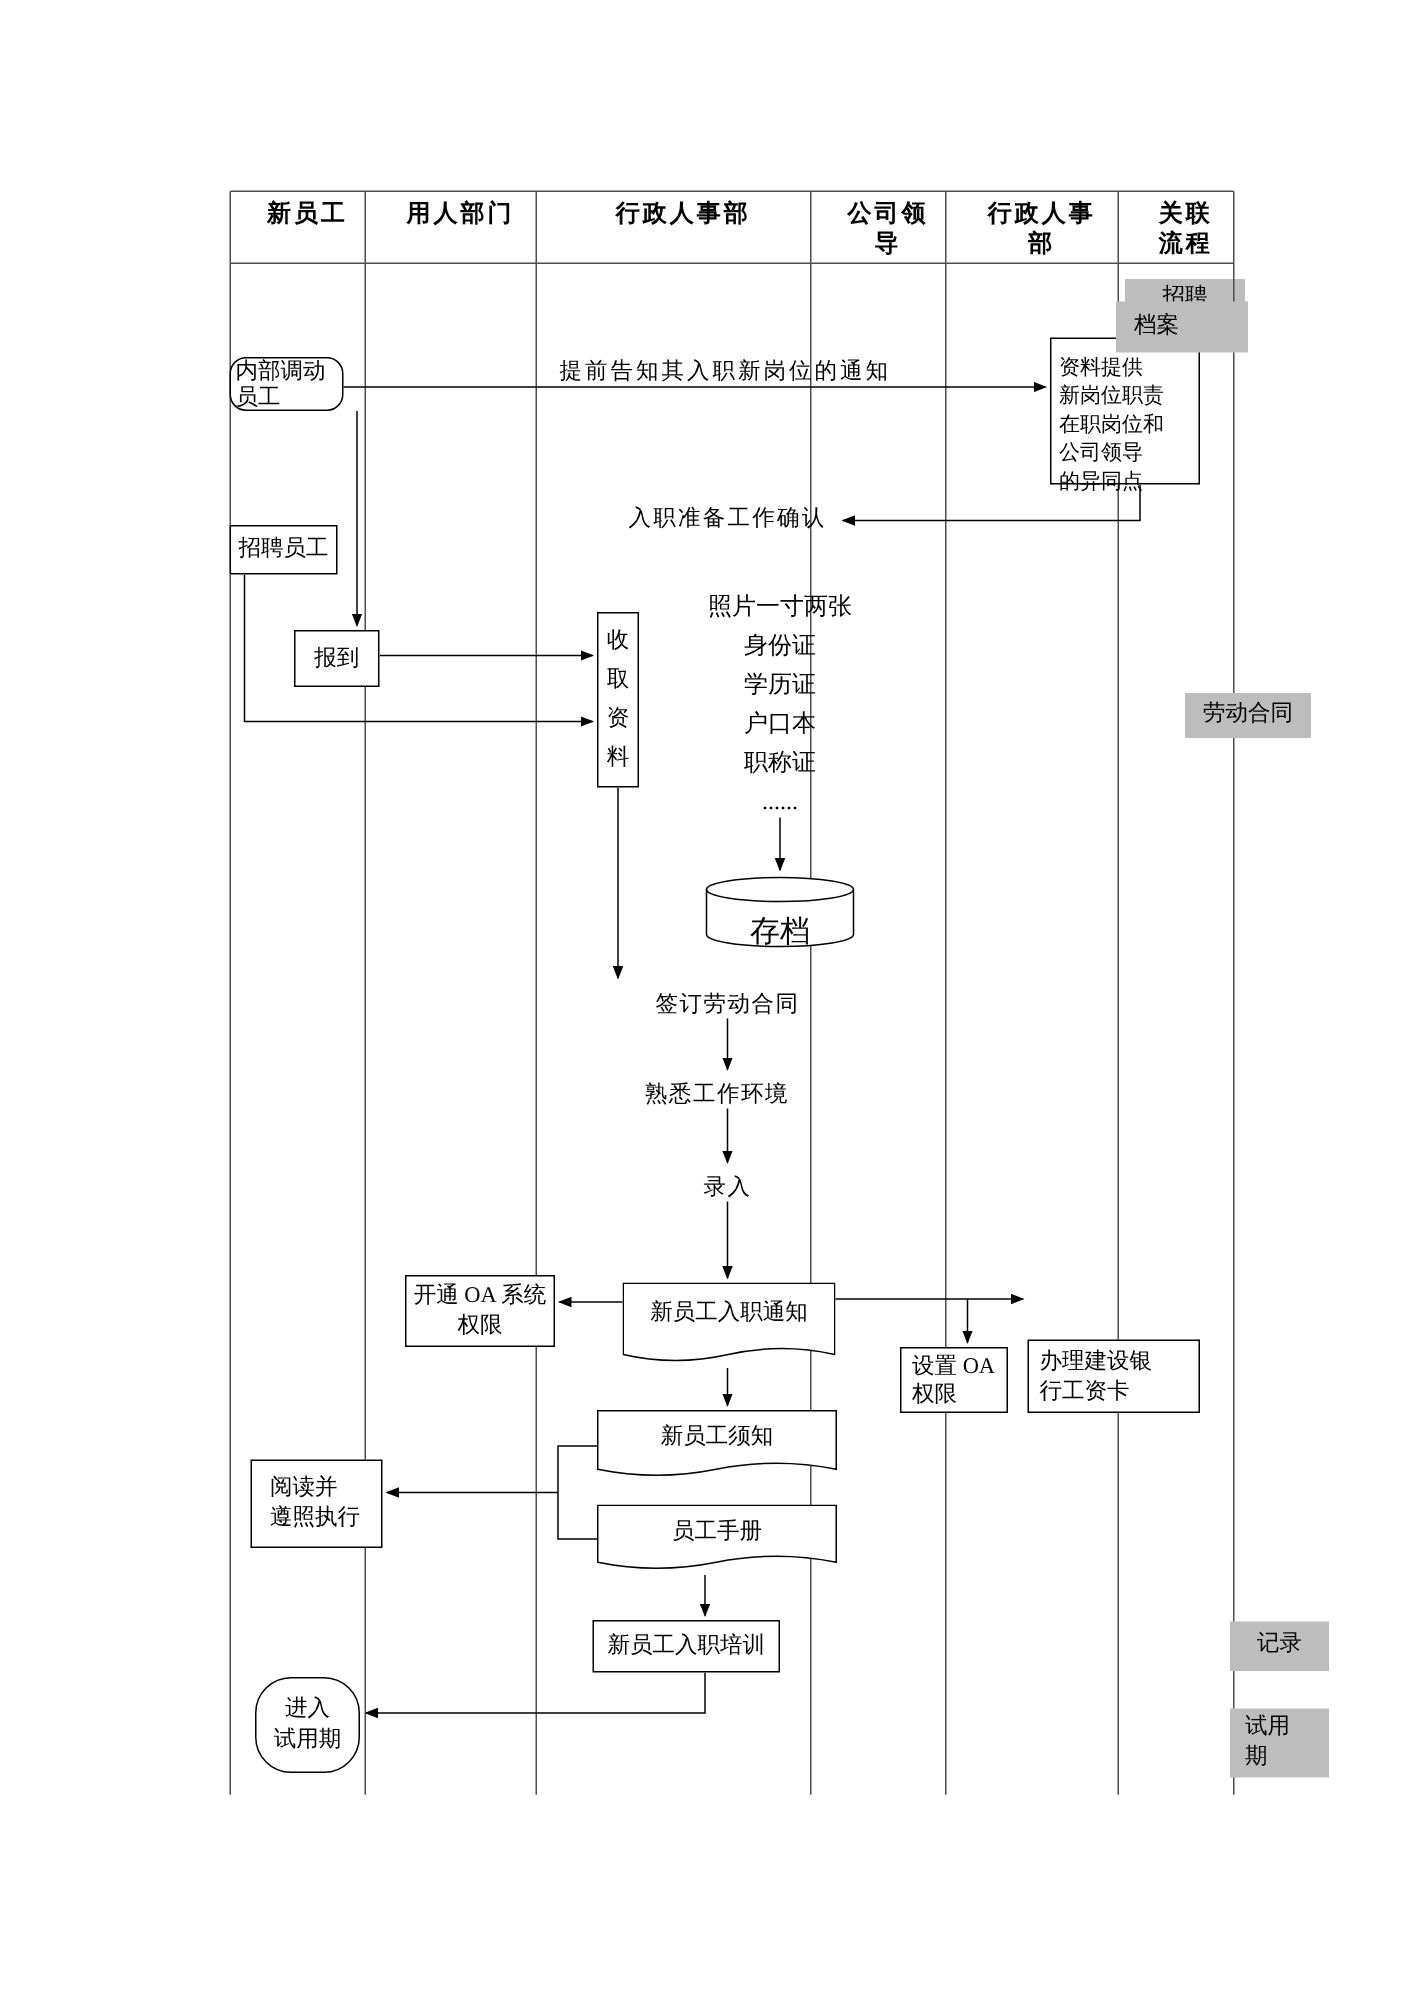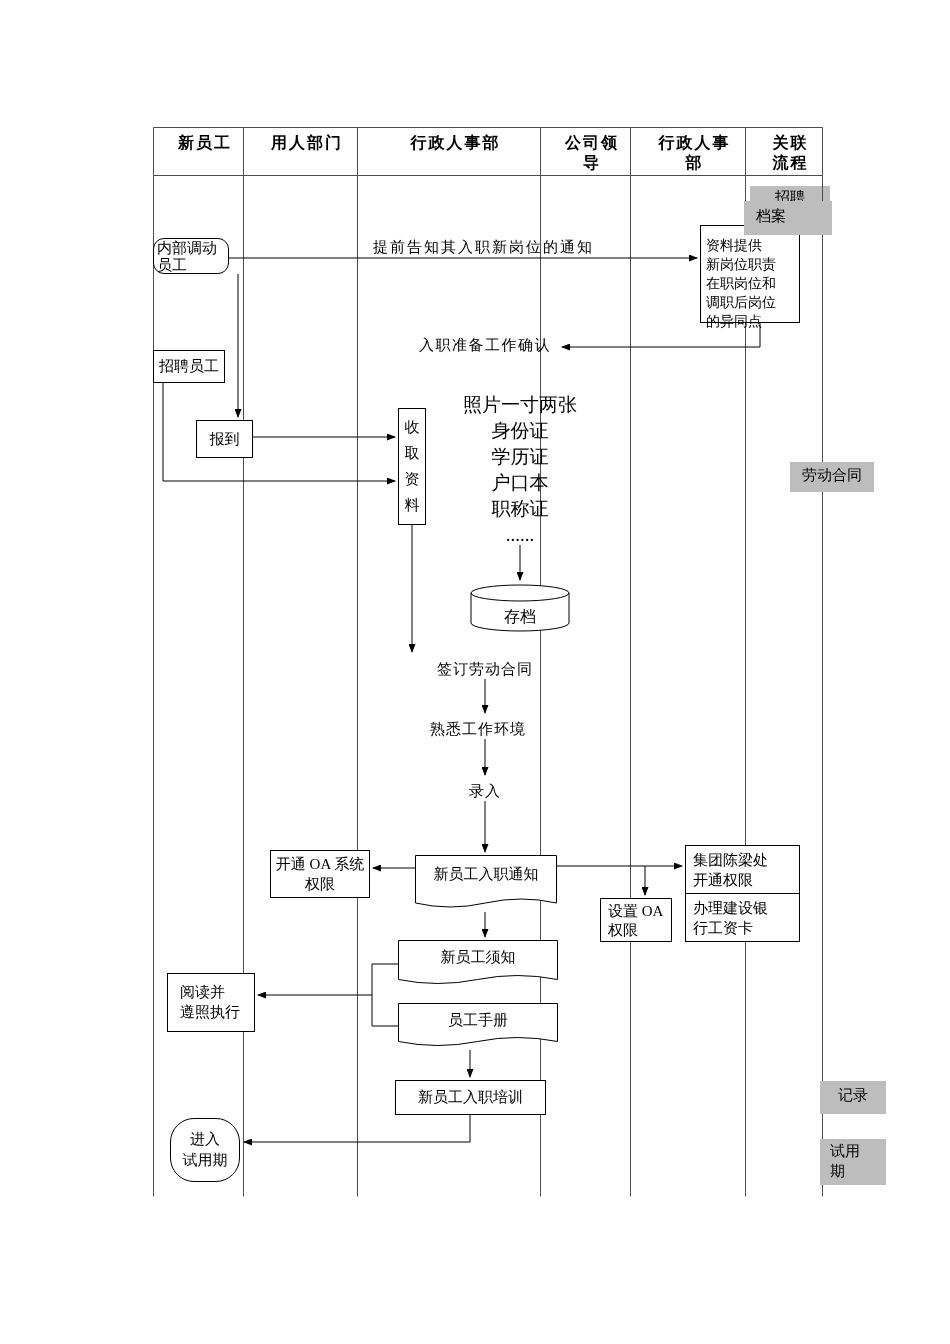--- a/index.html
+++ b/index.html
@@ -7,24 +7,24 @@
   #canvas{position:relative;width:950px;height:1344px;background:#fff;overflow:hidden;}
   .hdr{position:absolute;top:127px;height:48px;display:flex;justify-content:center;align-items:flex-start;
        padding:6px 10px 0 24px;font-weight:bold;font-size:16px;letter-spacing:2px;line-height:20px;
        text-align:center;z-index:3;box-sizing:border-box;}
   .node{position:absolute;background:#fff;border:1px solid #000;font-size:15px;z-index:3;box-sizing:border-box;}
   .ml{white-space:pre-line;}
   .txt{position:absolute;font-size:15px;z-index:3;}
   .tag{position:absolute;background:#bdbdbd;font-size:15px;box-sizing:border-box;}
   .doc{position:absolute;z-index:3;}
   .doc .lbl{position:absolute;left:0;right:0;text-align:center;font-size:15px;}
-  .mats{position:absolute;z-index:3;font-size:19px;text-align:center;}
+  .mats{position:absolute;z-index:3;font-size:16px;text-align:center;}
   .mats div{height:26px;line-height:26px;}
   .cyl{position:absolute;z-index:3;}
-  .cyl .lbl{position:absolute;left:0;right:0;top:24px;text-align:center;font-size:16px;}
+  .cyl .lbl{position:absolute;left:0;right:0;top:24px;text-align:center;font-size:20px;}
 </style>
 </head>
 <body>
 
 <div id="canvas">
 
   <svg width="950" height="1344" style="position:absolute;left:0;top:0;z-index:2;pointer-events:none;">
     <defs>
       <marker id="ah" markerWidth="9" markerHeight="7" refX="8" refY="3.5" orient="auto">
         <path d="M0,0 L9,3.5 L0,7 Z" fill="#000"></path>
@@ -73,21 +73,21 @@
   <div class="tag" style="left:750px;top:186px;width:80px;height:30px;z-index:1;text-align:center;padding-top:2px;">招聘</div>
   <div class="tag" style="left:744px;top:201px;width:88px;height:34px;z-index:4;padding:6px 0 0 12px;">档案</div>
   <div class="tag" style="left:790px;top:462px;width:84px;height:30px;z-index:4;text-align:center;padding-top:4px;">劳动合同</div>
   <div class="tag" style="left:820px;top:1081px;width:66px;height:33px;z-index:4;text-align:center;padding-top:5px;">记录</div>
   <div class="tag ml" style="left:820px;top:1139px;width:66px;height:46px;z-index:4;padding:2px 0 0 10px;line-height:20px;">试用
 期</div>
 
   <div class="node ml" style="left:700px;top:225px;width:100px;height:98px;padding:10px 4px 0 5px;font-size:14px;line-height:19px;">资料提供
 新岗位职责
 在职岗位和
-调职后岗位
+公司领导
 的异同点</div>
 
   <div class="node ml" style="left:153px;top:238px;width:76px;height:36px;padding:1px 0 0 3px;line-height:17px;border-radius:11px;">内部调动
 员工</div>
 
   <div class="txt" style="left:373px;top:238px;letter-spacing:2px;">提前告知其入职新岗位的通知</div>
 
   <div class="txt" style="left:419px;top:336px;letter-spacing:1.5px;">入职准备工作确认</div>
 
   <div class="node" style="left:153px;top:350px;width:72px;height:33px;text-align:center;line-height:31px;">招聘员工</div>
@@ -125,22 +125,20 @@
   <div class="node ml" style="left:270px;top:850px;width:100px;height:48px;text-align:center;padding-top:3px;line-height:20px;">开通 OA 系统
 权限</div>
 
   <div class="doc" style="left:415px;top:855px;width:142px;height:57px;">
     <svg width="142" height="57" viewBox="0 0 142 57">
       <path d="M0.5,0.5 L141.5,0.5 L141.5,48 Q106,40 70.5,48 T0.5,48 Z" fill="#fff" stroke="#000"></path>
     </svg>
     <div class="lbl" style="top:10px;">新员工入职通知</div>
   </div>
 
-  <div class="node ml" style="left:685px;top:845px;width:115px;height:50px;padding:4px 0 0 7px;line-height:20px;">集团陈梁处
-开通权限</div>
 
   <div class="node ml" style="left:600px;top:898px;width:72px;height:44px;padding:3px 0 0 7px;line-height:19px;">设置 OA
 权限</div>
 
   <div class="node ml" style="left:685px;top:893px;width:115px;height:49px;padding:4px 0 0 7px;line-height:20px;">办理建设银
 行工资卡</div>
 
   <div class="doc" style="left:398px;top:940px;width:160px;height:48px;">
     <svg width="160" height="48" viewBox="0 0 160 48">
       <path d="M0.5,0.5 L159.5,0.5 L159.5,39.5 Q119.5,31.5 79.5,39.5 T0.5,39.5 Z" fill="#fff" stroke="#000"></path>
@@ -151,19 +149,19 @@
   <div class="node ml" style="left:167px;top:973px;width:88px;height:59px;padding:8px 0 0 12px;line-height:20px;">阅读并
 遵照执行</div>
 
   <div class="doc" style="left:398px;top:1003px;width:160px;height:47px;">
     <svg width="160" height="47" viewBox="0 0 160 47">
       <path d="M0.5,0.5 L159.5,0.5 L159.5,38.5 Q119.5,30.5 79.5,38.5 T0.5,38.5 Z" fill="#fff" stroke="#000"></path>
     </svg>
     <div class="lbl" style="top:8px;">员工手册</div>
   </div>
 
-  <div class="node" style="left:395px;top:1080px;width:151px;height:35px;text-align:center;line-height:33px;">新员工入职培训</div>
+  <div class="node" style="left:395px;top:1080px;width:125px;height:35px;text-align:center;line-height:33px;">新员工入职培训</div>
 
   <div class="node ml" style="left:170px;top:1118px;width:70px;height:64px;border-radius:24px;text-align:center;padding-top:10px;line-height:21px;">进入
 试用期</div>
 
 
 </div>
 
 </body></html>

